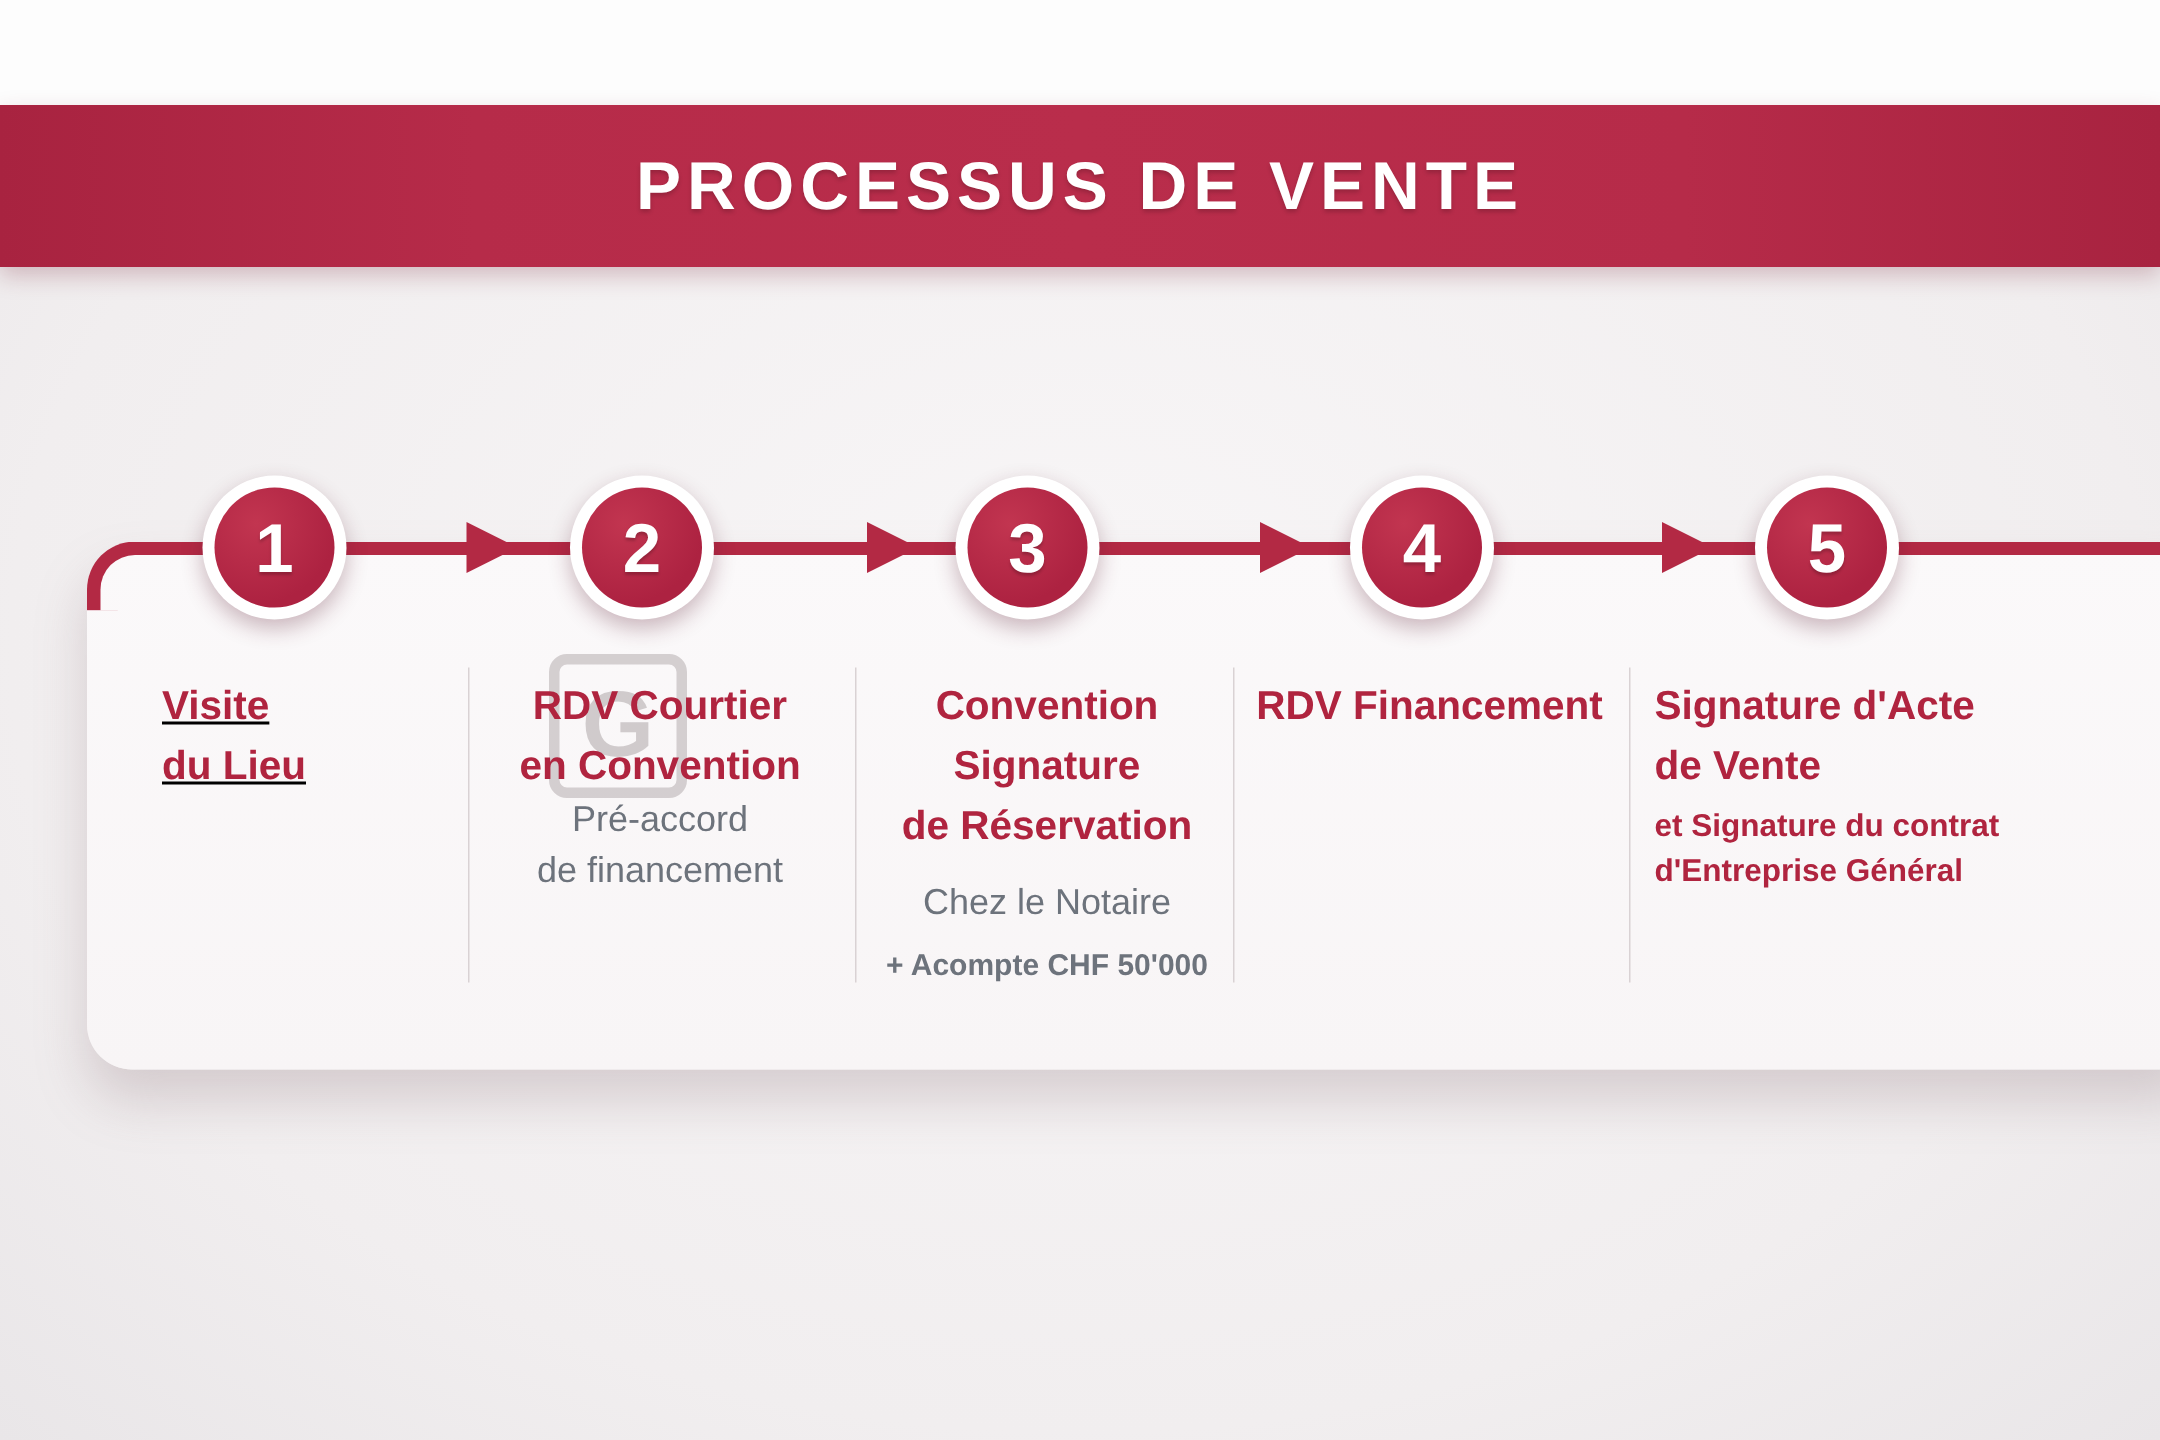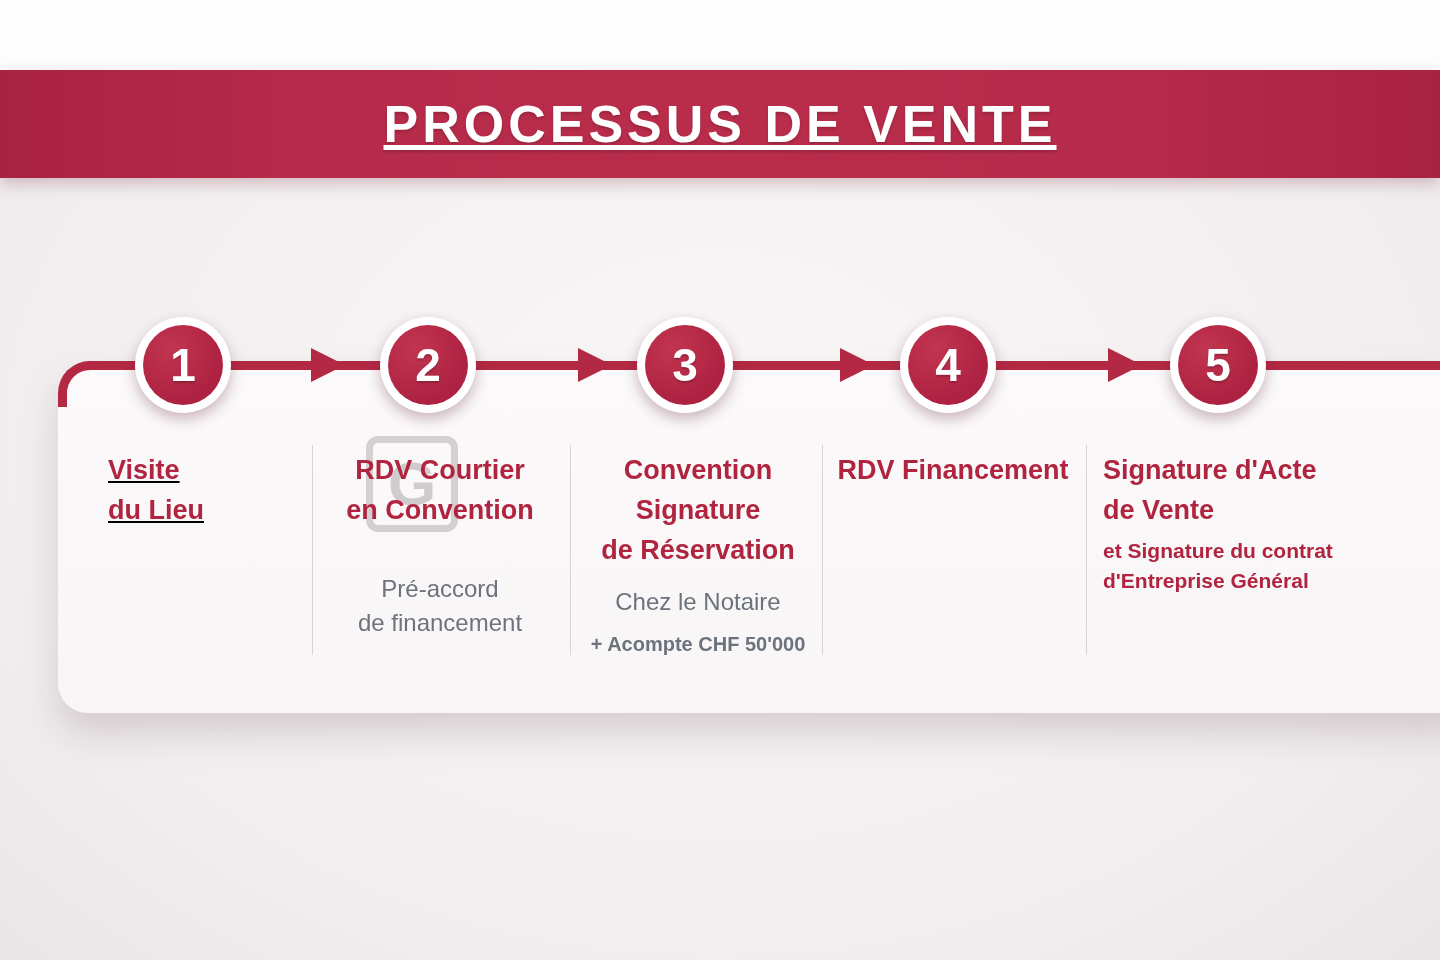--- a/index.html
+++ b/index.html
@@ -15,23 +15,22 @@
     position: absolute; left: 0; top: 0; width: 1440px; height: 70px;
     background: #fdfdfd;
   }
   .banner {
     position: absolute; left: 0; top: 70px; width: 1440px; height: 108px;
     background: linear-gradient(90deg, #a82340 0%, #b62b49 22%, #b92d4b 50%, #b62b49 78%, #a82340 100%);
     display: flex; align-items: center; justify-content: center;
     box-shadow: 0 6px 14px rgba(120, 30, 50, 0.25);
   }
   .banner-title {
-    color: #ffffff; font-size: 52px; font-weight: 700; letter-spacing: 4px;
+    color: #ffffff; font-size: 45px; font-weight: 700; letter-spacing: 4px;
     text-shadow: 0 2px 3px rgba(0,0,0,0.18);
-    text-decoration: underline;
   }
 
   
   .card {
     position: absolute; left: 58px; top: 363px; width: 1402px; height: 350px;
     background: linear-gradient(180deg, #fbf9fa 0%, #f8f5f6 100%);
     border-radius: 30px 0 0 30px;
     box-shadow: 0 20px 35px rgba(140, 115, 122, 0.28);
   }
 
@@ -104,21 +103,21 @@
   .step-sub   { color: #6d737c; font-weight: 400; font-size: 24px; line-height: 34px; }
   .step-sub-small { color: #6d737c; font-weight: 700; font-size: 20px; line-height: 30px; }
   .step-note  { color: #b0243f; font-weight: 700; font-size: 21px; line-height: 30px; }
 
   .col-1 { left: 108px;  top: 450px; width: 200px; text-align: left; text-decoration: underline; }
   .col-2 { left: 322px;  top: 450px; width: 236px; text-align: center; }
   .col-3 { left: 578px;  top: 450px; width: 240px; text-align: center; }
   .col-4 { left: 830px;  top: 450px; width: 246px; text-align: center; }
   .col-5 { left: 1103px; top: 450px; width: 330px; text-align: left; }
 
-  .col-2 .step-sub-block { margin-top: 42px; }
+  .col-2 .step-sub-block { }
   .col-3 .step-sub-block { margin-top: 15px; }
   .col-3 .step-sub-small { margin-top: 10px; }
   .col-5 .step-note-block { margin-top: 6px; }
 </style>
 </head>
 <body>
 
 <div class="top-strip"></div>
 <div class="banner">
   <div class="banner-title">PROCESSUS DE VENTE</div>

